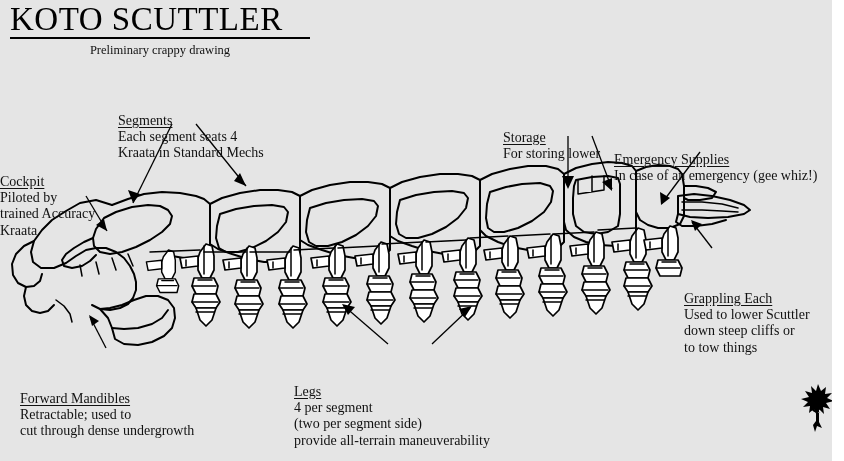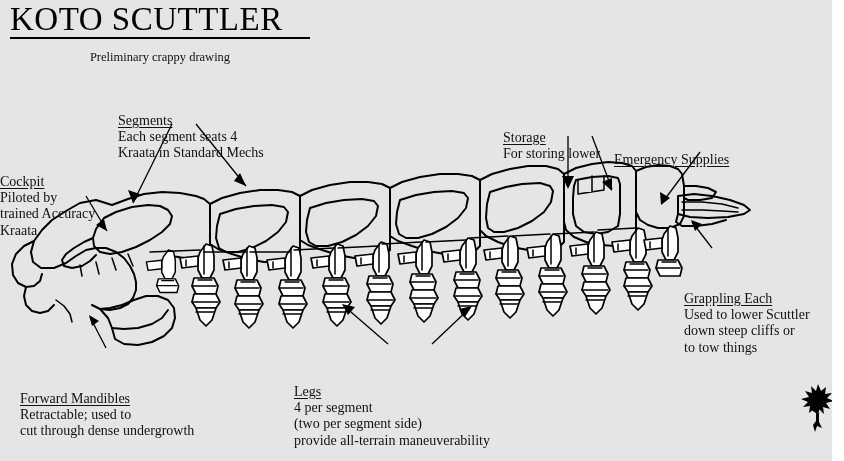--- a/index.html
+++ b/index.html
@@ -36,21 +36,21 @@
     width: 300px;
     height: 2px;
     background: #000;
     margin-top: 1px;
   }
   #page-subtitle {
     font-size: 12.5px;
     line-height: 15px;
     text-align: center;
     width: 300px;
-    margin-top: 11px;
+    margin-top: 4px;
     color: #111;
   }
 
   
   .callout {
     position: absolute;
     text-align: left;
     font-size: 14px;
     line-height: 16.2px;
     color: #111;
@@ -358,20 +358,21 @@
     <span class="c-line">Kraata</span>
   </div>
 
   <div class="callout" id="callout-storage" style="left:503px; top:89px; width:130px;">
     <span class="c-head">Storage</span>
     <span class="c-line">For storing lower</span>
   </div>
 
   <div class="callout" id="callout-emergency" style="left:614px; top:111px; width:230px;">
     <span class="c-head">Emergency Supplies</span>
+    <span class="c-line">In case of an emergency (gee whiz!)</span>
   </div>
 
   <div class="callout" id="callout-claw" style="left:684px; top:250px; width:160px;">
     <span class="c-head">Grappling Each</span>
     <span class="c-line">Used to lower Scuttler</span>
     <span class="c-line">down steep cliffs or</span>
     <span class="c-line">to tow things</span>
   </div>
 
   <div class="callout" id="callout-mandibles" style="left:20px; top:350px; width:218px;">

